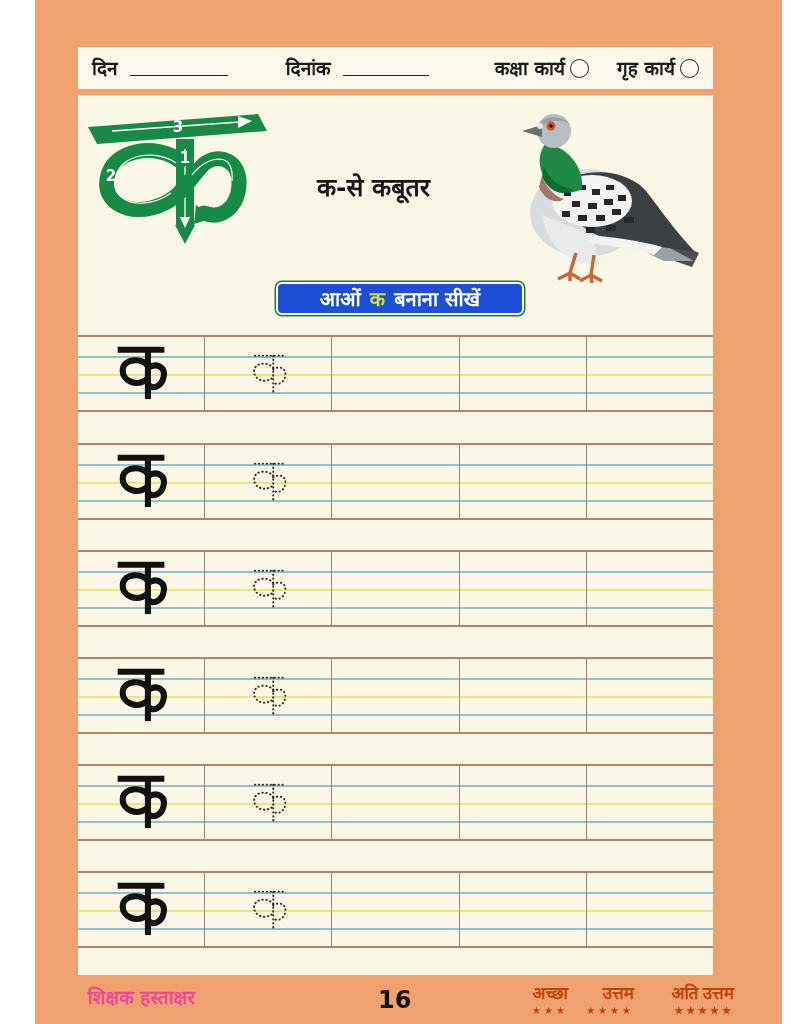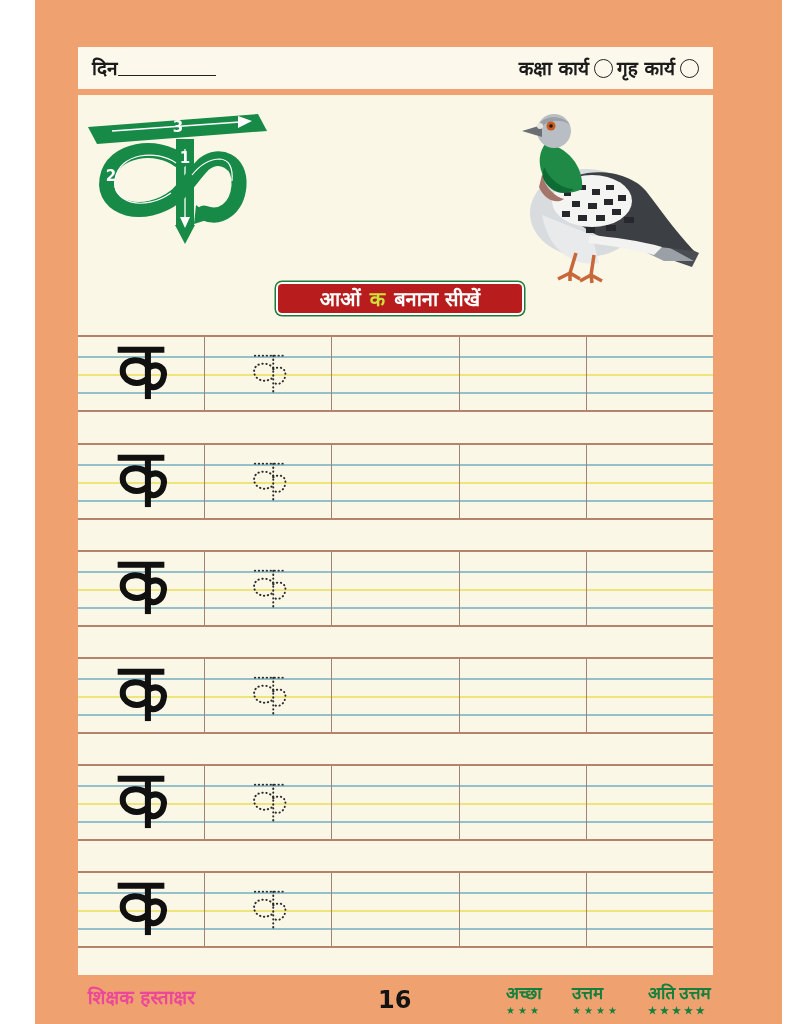--- a/index.html
+++ b/index.html
@@ -7,36 +7,36 @@
          font-family:"DejaVu Sans", sans-serif; overflow:hidden; }
   .abs { position:absolute; }
 
   
   .frame { left:35px; top:0; width:747px; height:1024px; background:#efa26f; }
 
   
   .header-strip { left:78px; top:47px; width:635px; height:42px; background:#fcf9ec;
     display:flex; align-items:center; justify-content:space-between; padding:0 14px;
     font-size:19px; font-weight:bold; color:#1b1b1b; }
-  .hdr-group { display:flex; align-items:center; gap:0; }
+  .hdr-group { display:flex; align-items:center; gap:12px; }
   .blank-line { display:inline-block; border-bottom:1.6px solid #222; height:16px; }
   .blank-day { width:98px; } .blank-date { width:86px; }
   .work-circle { width:19px; height:19px; border:1.8px solid #222; border-radius:50%;
     background:#fcf9ec; display:inline-block; margin-left:5px; }
-  .work-pair { display:flex; align-items:center; margin-left:4px; }
+  .work-pair { display:flex; align-items:center; margin-left:16px; }
 
   
   .panel { left:78px; top:95px; width:635px; height:880px; background:#fbf7e6; }
 
   .letter-art { left:4px; top:6px; }
   .caption { left:198px; top:74px; width:195px; text-align:center;
     font-size:25px; font-weight:bold; color:#171717; }
   .pigeon { left:416px; top:0px; }
 
-  .banner { left:198px; top:187px; width:248px; height:33px; background:#b91c1c;
+  .banner { left:198px; top:187px; width:248px; height:33px; background:#1d4ed8;
     border:2px solid #ffffff; box-shadow:0 0 0 1.5px #1e7a3c; border-radius:6px;
     display:flex; align-items:center; justify-content:center; gap:9px;
     font-size:20px; font-weight:bold; color:#ffffff; }
   .banner .hl { color:#cde23b; }
 
   
   .prow { left:0; width:635px; height:77px; position:absolute;
     border-top:2px solid #b5826b; border-bottom:2px solid #b5826b;
     display:flex; }
   .prow .hline { position:absolute; left:0; right:0; height:1.5px; pointer-events:none; }
@@ -44,33 +44,37 @@
   .hline.yellow { top:37px; background:#efe47a; }
   .hline.blue2 { top:55px; background:#93c0cb; }
   .pcell { flex:1 1 0; position:relative; display:flex; align-items:center; justify-content:center; }
   .pcell + .pcell { border-left:1.6px solid #9e8474; }
 
   
   .footer-sig { left:80px; top:984px; font-size:19px; font-weight:bold; color:#ec4899;
     display:flex; align-items:flex-end; gap:2px;flex-direction:column; }
   .blank-sig { width:115px; border-bottom:1.7px solid #222; height:15px; display:inline-block; }
   .page-num { left:378px; top:986px; font-size:24px; font-weight:bold; color:#131313; }
-  .rating { top:981px; text-align:left; font-weight:bold; color:#15803d; }
+  .rating { top:981px; text-align:right; font-weight:bold; color:#c2410c; }
   .rating .rlabel { font-size:17px; }
   .rating .rstars { font-size:10px; letter-spacing:3px; margin-top:1px; }
 </style>
 </head>
 <body>
 
 <div class="abs frame"></div>
 
 <div class="abs header-strip">
   <span class="hdr-group">
     <span>दिन</span>
       <span class="blank-line blank-day"></span>
+  </span>
+  <span class="hdr-group">
+    <span>दिनांक</span>
+      <span class="blank-line blank-date"></span>
   </span>
   <span class="hdr-group">
     <span class="work-pair" style="margin-left:8px;">
       <span>कक्षा कार्य</span>
       <span class="work-circle"></span>
     </span>
     <span class="work-pair">
       <span>गृह कार्य</span>
       <span class="work-circle"></span>
     </span>
@@ -92,20 +96,21 @@
 
     <path d="M98,60 C76,42 30,47 25,78 C20,108 62,120 94,95 C104,86 112,73 122,63 C137,51 159,60 157,85 C155,107 139,119 122,112" fill="none" stroke="#178a47" stroke-width="15" stroke-linecap="round"></path>
     <polygon points="114,104 131,117 112,123" fill="#178a47"></polygon>
     <path d="M94,62 C74,48 38,52 33,78 C29,102 62,111 89,92 M110,74 C118,64 128,58 138,58 C148,59 151,68 150,80" fill="none" stroke="#ffffff" stroke-width="1.2"></path>
 
     <text x="96" y="31" fill="#ffffff" font-size="15" font-weight="bold" text-anchor="middle">3</text>
     <text x="103" y="62" fill="#ffffff" font-size="15" font-weight="bold" text-anchor="middle">1</text>
     <text x="29" y="80" fill="#ffffff" font-size="15" font-weight="bold" text-anchor="middle">2</text>
   </svg>
 
+  <div class="abs caption">क-से कबूतर</div>
 
   <svg class="abs pigeon" width="218" height="195" viewBox="0 0 218 195">
 
     <polygon points="118,118 205,158 198,172 140,152" fill="#4a4e53"></polygon>
     <polygon points="130,128 200,166 170,166 128,146" fill="#9aa0a5"></polygon>
 
     <ellipse cx="92" cy="118" rx="56" ry="44" fill="#d8dcde"></ellipse>
     <path d="M48,120 C55,160 85,172 105,168 L98,140 Z" fill="#e8eaec"></path>
 
     <path d="M62,92 C90,68 136,76 152,96 C166,114 178,132 200,156 L148,150 C108,150 70,128 62,92 Z" fill="#3c4045"></path>

